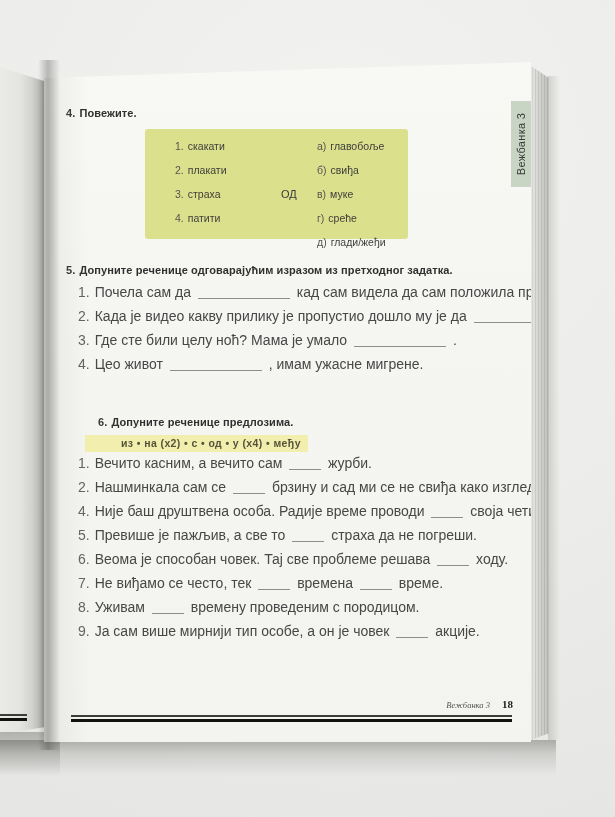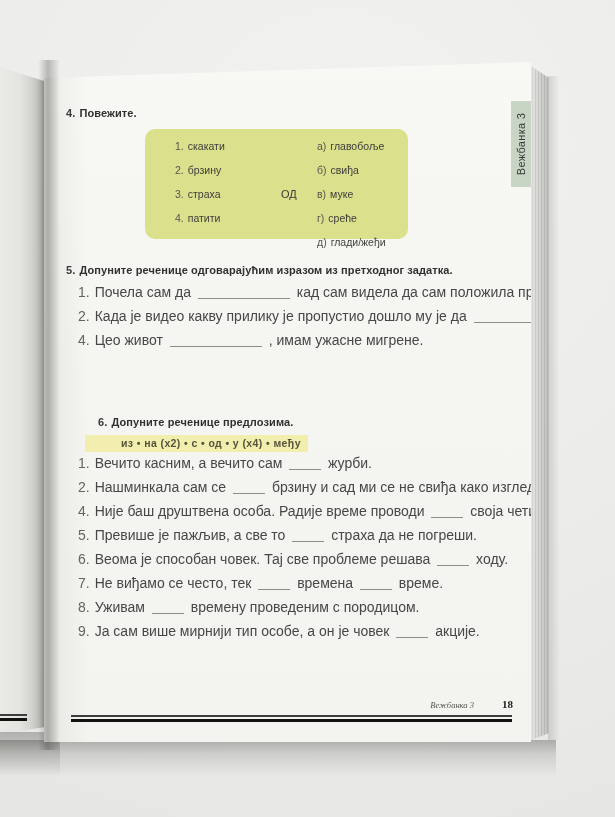--- a/index.html
+++ b/index.html
@@ -58,40 +58,40 @@
   }
   .tab span{
     transform:rotate(-90deg);white-space:nowrap;
     font-size:11px;color:#3a3a3a;letter-spacing:.3px;
   }
   
   .exh{position:absolute;font-size:11px;font-weight:bold;color:#303030;letter-spacing:.1px;}
   .exh .enum{margin-right:4px;color:#3a3a3a;}
   .match-box{
     position:absolute;left:101px;top:67px;width:263px;height:110px;
-    border-radius:10px;
+    border-radius:3px;
   }
   .mcol{position:absolute;top:5px;font-size:10.5px;color:#3e3e3a;}
   .mrow{height:24px;line-height:24px;white-space:nowrap;}
   .mrow .inum{color:#55554f;margin-right:4px;}
   .mid-od{position:absolute;left:136px;top:53px;height:24px;line-height:24px;font-weight:normal;font-size:11px;color:#3a3a38;}
   .items{position:absolute;left:0;width:470px;}
   .item-row{line-height:24px;white-space:nowrap;font-size:14px;color:#474747;}
   .item-row .inum{display:inline-block;min-width:9px;text-align:right;margin-left:34px;margin-right:5px;color:#646460;}
   .blank{display:inline-block;border-bottom:1px solid #8d8d8a;height:11px;margin:0 3px;vertical-align:-2px;}
   .wordbank{
     position:absolute;left:41px;top:373px;padding:2px 7px 3px 7px;
     font-weight:bold;font-size:10.5px;color:#56523b;letter-spacing:.4px;
   }
   .footer-meta{
     position:absolute;right:18px;top:634px;height:14px;line-height:14px;white-space:nowrap;
     font-family:"Liberation Serif",serif;
   }
   .footer-label{font-style:italic;font-size:8.5px;color:#55554f;margin-right:12px;}
-  .footer-page{font-weight:bold;font-size:11px;color:#1c1c1a;margin-left:16px;}
+  .footer-page{font-weight:bold;font-size:11px;color:#1c1c1a;}
   .footer-rule{position:absolute;left:27px;top:653px;width:441px;}
 </style>
 </head>
 <body>
 
 <div class="scene">
 
   <div class="left-page">
     <div class="left-rule">
       <div class="rule-thin"></div>
@@ -111,40 +111,41 @@
 
   <div class="page">
 
     <div class="exh" style="left:22px;top:45px;">
       <span class="enum">4.</span><span>Повежите.</span>
     </div>
 
     <div class="match-box" id="match-box" style="background: rgb(219, 224, 141);">
       <div class="mcol" style="left:30px;" id="match-left">
           <div class="mrow"><span class="inum">1.</span><span>скакати</span></div>
-          <div class="mrow"><span class="inum">2.</span><span>брзину</span></div>
+          <div class="mrow"><span class="inum">2.</span><span>плакати</span></div>
           <div class="mrow"><span class="inum">3.</span><span>страха</span></div>
           <div class="mrow"><span class="inum">4.</span><span>патити</span></div>
         </div>
       <div class="mid-od">ОД</div>
       <div class="mcol" style="left:172px;" id="match-right">
           <div class="mrow"><span class="inum">а)</span><span>главобоље</span></div>
           <div class="mrow"><span class="inum">б)</span><span>свиђа</span></div>
           <div class="mrow"><span class="inum">в)</span><span>муке</span></div>
           <div class="mrow"><span class="inum">г)</span><span>среће</span></div>
           <div class="mrow"><span class="inum">д)</span><span>глади/жеђи</span></div>
         </div>
     </div>
 
     <div class="exh" style="left:22px;top:202px;">
       <span class="enum">5.</span><span>Допуните реченице одговарајућим изразом из претходног задатка.</span>
     </div>
     <div class="items" style="top:218px;" id="ex5-items">
         <div class="item-row"><span class="inum">1.</span><span>Почела сам да <span class="blank" style="width: 92px;"></span> кад сам видела да сам положила пријемни испит.</span></div>
         <div class="item-row"><span class="inum">2.</span><span>Када је видео какву прилику је пропустио дошло му је да <span class="blank" style="width: 92px;"></span> .</span></div>
+        <div class="item-row"><span class="inum">3.</span><span>Где сте били целу ноћ? Мама је умало <span class="blank" style="width: 92px;"></span> .</span></div>
         <div class="item-row"><span class="inum">4.</span><span>Цео живот <span class="blank" style="width: 92px;"></span> , имам ужасне мигрене.</span></div>
       </div>
 
     <div class="exh" style="left:22px;top:354px;margin-left:32px;">
       <span class="enum">6.</span><span>Допуните реченице предлозима.</span>
     </div>
     <div class="wordbank" id="wordbank" style="background: rgb(242, 239, 174); padding-left: 36px;">из • на (х2) • с • од • у (х4) • међу</div>
     <div class="items" style="top:389px;" id="ex6-items">
         <div class="item-row"><span class="inum">1.</span><span>Вечито касним, а вечито сам <span class="blank" style="width: 32px;"></span> журби.</span></div>
         <div class="item-row"><span class="inum">2.</span><span>Нашминкала сам се <span class="blank" style="width: 32px;"></span> брзину и сад ми се не свиђа како изгледам.</span></div>

